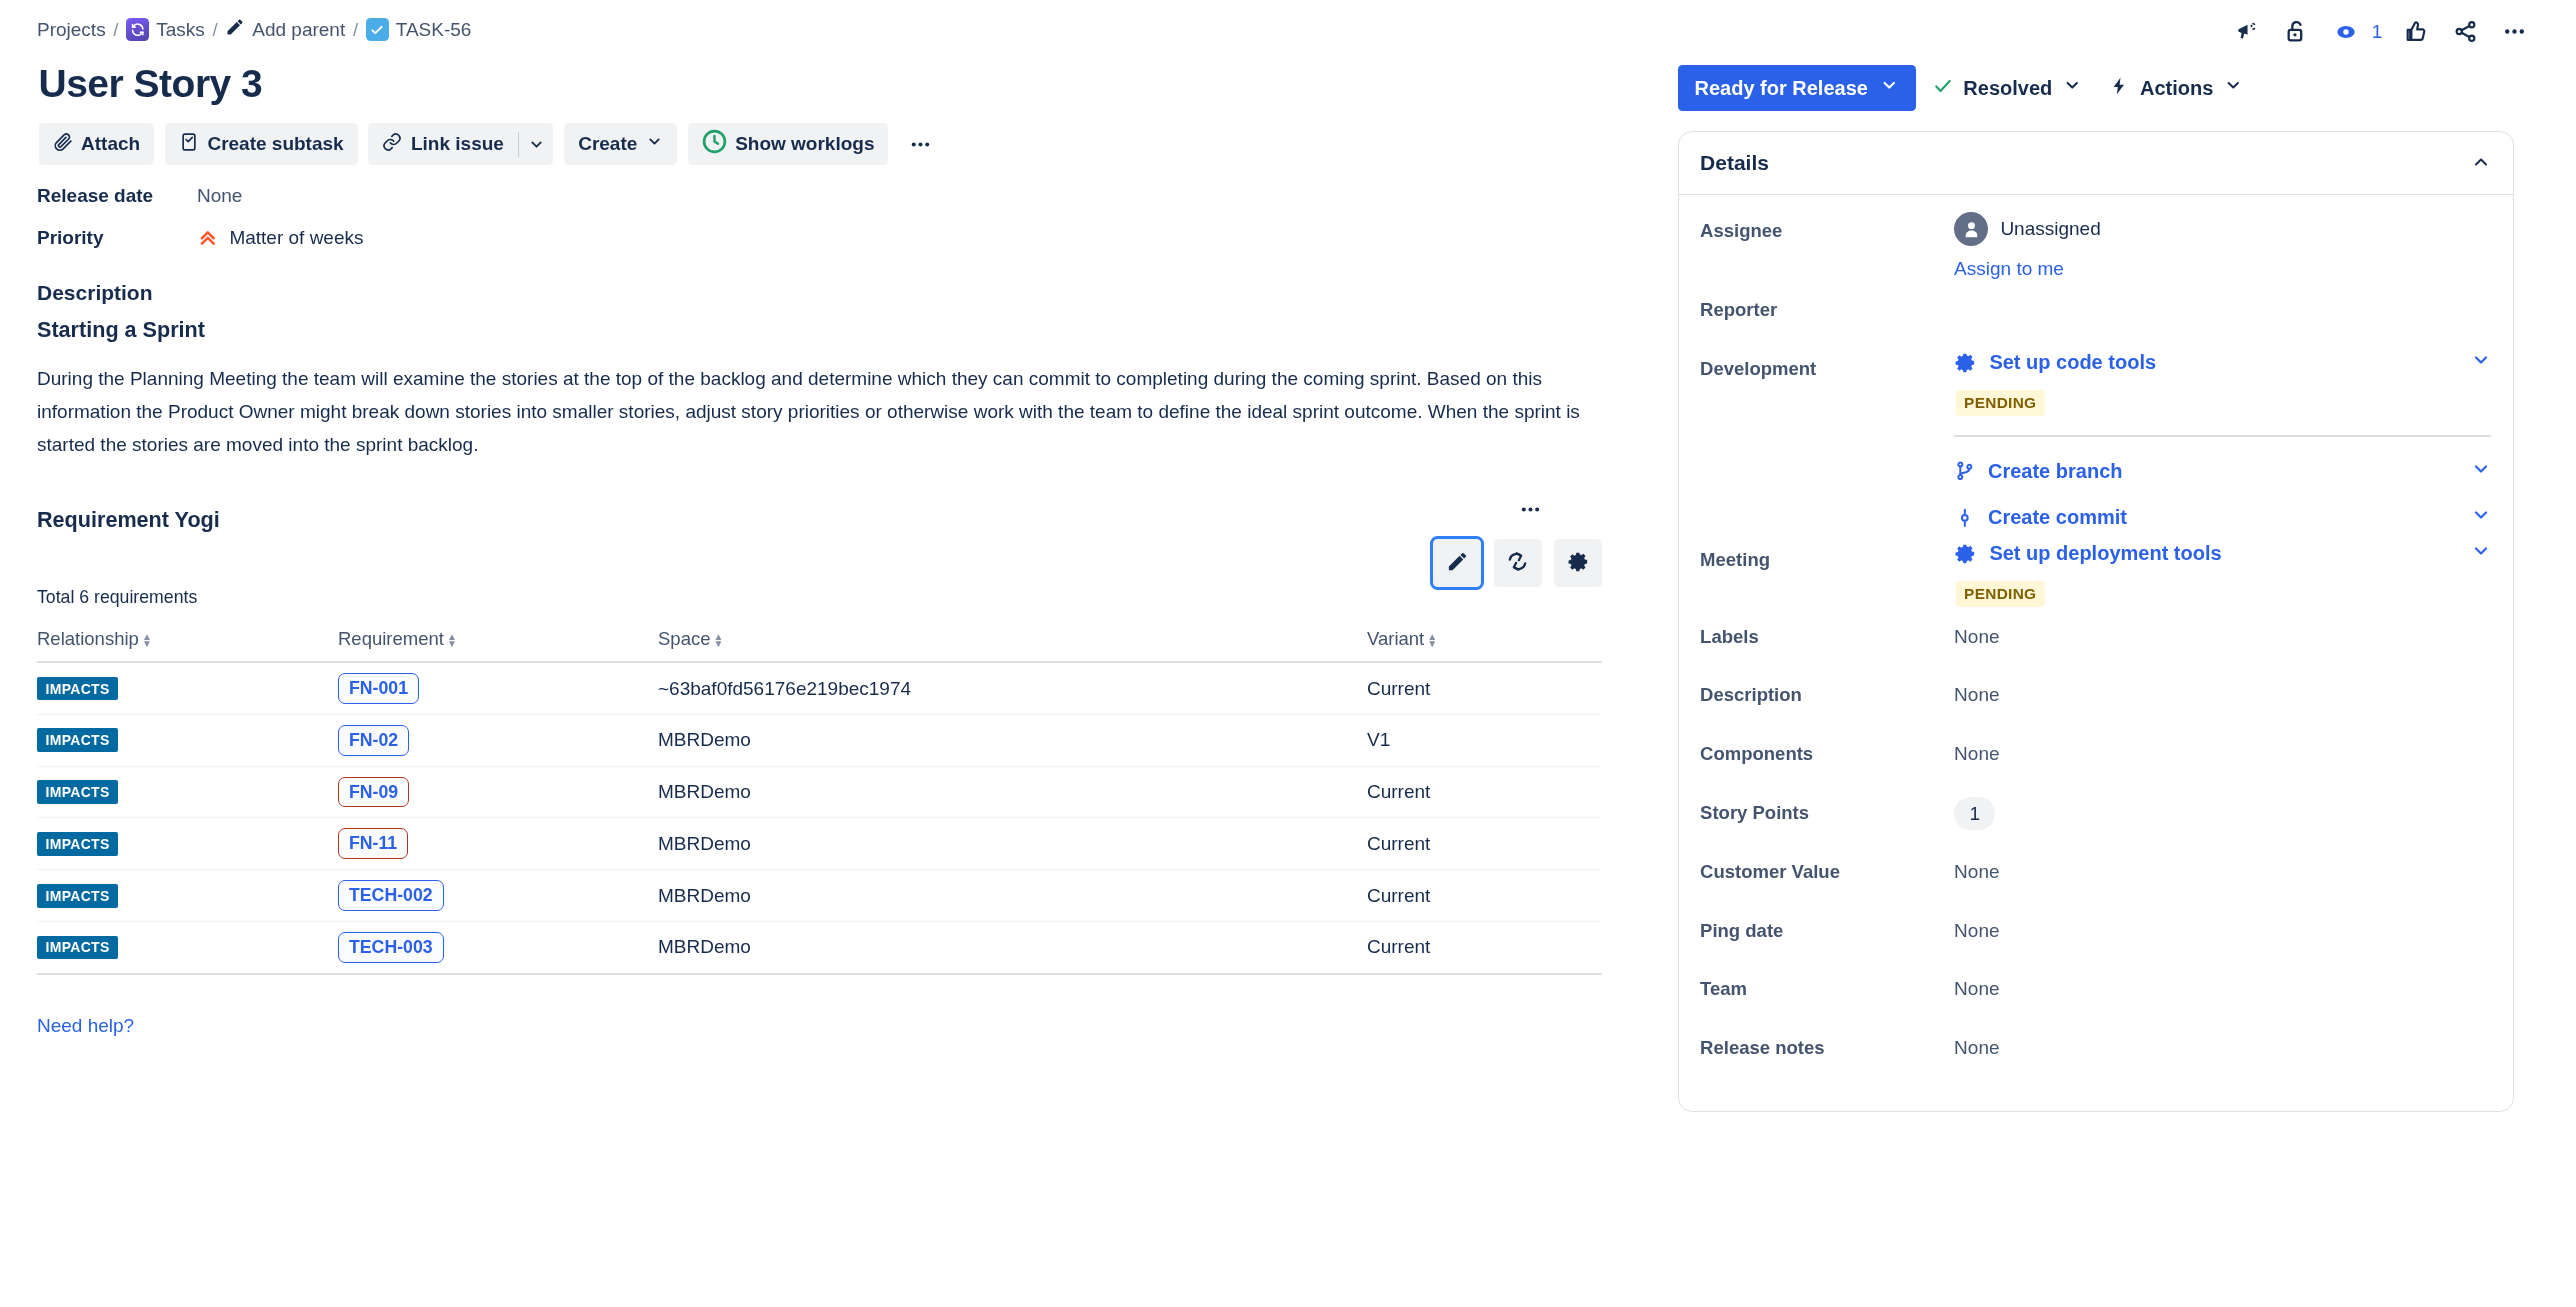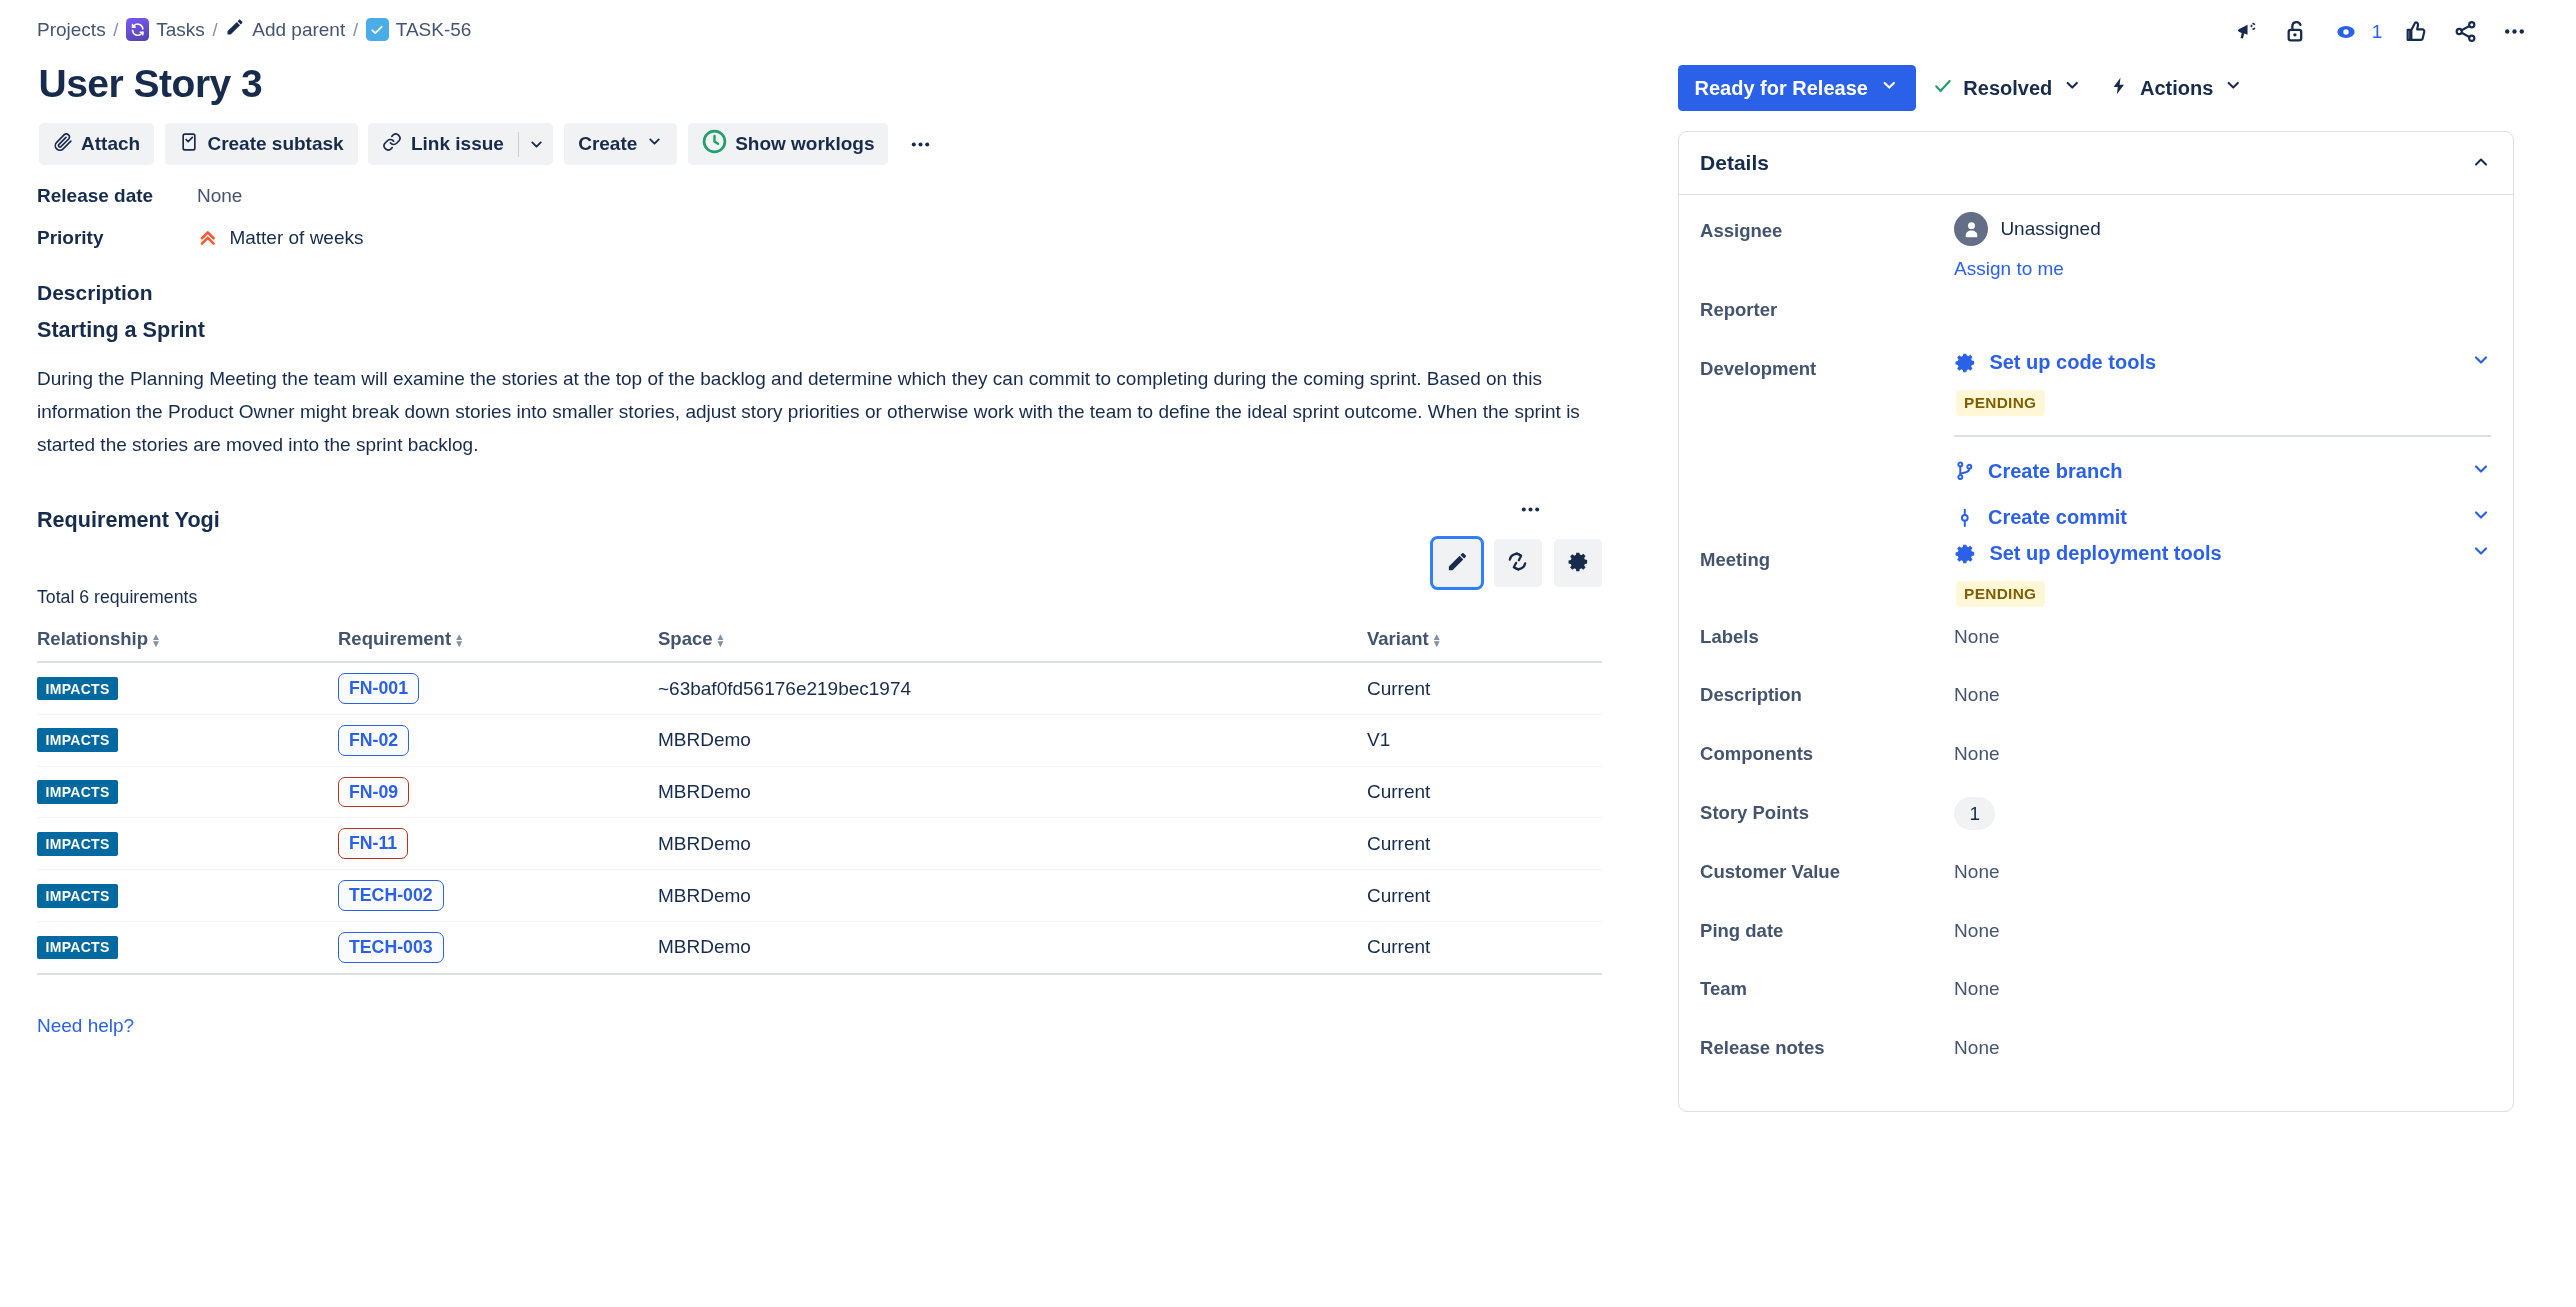--- a/index.html
+++ b/index.html
@@ -48,21 +48,21 @@
   .ry-wrap { margin-top: 46px; position: relative; width: 1565px; }
   .ry-title { font-size: 21.6px; font-weight: 700; color: #172B4D; }
   .ry-dots { position: absolute; right: 60px; top: -9.2px; cursor: pointer; }
   .ry-tools { position: absolute; right: 0; top: 32px; display: flex; gap: 12.3px; }
   .ry-ibtn { width: 48px; height: 48px; border-radius: 4.6px; background: #F1F2F4; border: none; display: flex;
              align-items: center; justify-content: center; cursor: pointer; position: relative; }
   .ry-ibtn.focused { outline: 3.1px solid #2F80F7; outline-offset: 0.8px; }
   .ry-total { font-size: 17.7px; color: #172B4D; margin-top: 54px; }
 
   table.ry { width: 1565px; border-collapse: collapse; margin-top: 20px; table-layout: fixed; }
-  table.ry th { text-align: left; font-size: 18.5px; font-weight: 700; color: #44546F; padding: 0 0 10.8px 0;
+  table.ry th { text-align: left; font-size: 18.5px; font-weight: 400; color: #44546F; padding: 0 0 10.8px 0;
                 border-bottom: 2.3px solid #DCDFE4; cursor: pointer; }
   table.ry td { padding: 10px 0; font-size: 19px; color: #172B4D; border-bottom: 0.8px solid #F1F2F4; vertical-align: middle; }
   table.ry tr:last-child td { border-bottom: 2.3px solid #DCDFE4; }
   .col-rel { width: 301px; } .col-req { width: 320px; } .col-space { width: 709px; } .col-var { width: 235px; }
   .sort-ar { display: inline-flex; flex-direction: column; margin-left: 3.1px; vertical-align: middle; line-height: 0; }
   .sort-ar span { font-size: 10px; color: #8590A2; line-height: 7px; }
 
   .badge-impacts { display: inline-block; background: #0369a1; color: #fff; font-size: 14px; font-weight: 700;
                    letter-spacing: 0.3px; padding: 3.9px 8.5px; border-radius: 2px; }
   .req-chip { display: inline-block; border-radius: 7px; background: #FAFBFC; font-size: 17.7px; font-weight: 700;
@@ -80,21 +80,21 @@
   .watch-count { font-size: 19px; color: #2B61E8; margin-left: -3.1px; margin-right: 4.6px; cursor: pointer; }
 
   .status-bar { display: flex; align-items: center; gap: 6px; margin-top: 12.3px; margin-left: 18.5px; }
   .btn-primary { background: #2B61E8; color: #fff; border: none; border-radius: 4.6px; height: 46px; padding: 0 17px;
                  font-size: 20px; font-weight: 700; display: inline-flex; align-items: center; gap: 12.3px;
                  cursor: pointer; font-family: inherit; }
   .btn-ghost { background: transparent; border: none; height: 46px; padding: 0 10.8px; font-size: 20px; font-weight: 600;
                color: #172B4D; display: inline-flex; align-items: center; gap: 10.8px; cursor: pointer;
                border-radius: 4.6px; font-family: inherit; }
 
-  .details-card { margin: 20px 0 0 18.5px; width: 836px; border: 1.5px solid #DCDFE4; border-radius: 9px; background: #fff; }
+  .details-card { margin: 20px 0 0 18.5px; width: 836px; border: 1.5px solid #DCDFE4; border-radius: 14px; background: #fff; }
   .details-head { display: flex; align-items: center; justify-content: space-between; height: 63px; padding: 0 21.6px;
                   border-bottom: 1.5px solid #DCDFE4; cursor: pointer; }
   .details-head h3 { font-size: 21px; font-weight: 700; color: #172B4D; }
   .details-body { padding: 17px 21.6px 23px 21.6px; }
 
   .d-row { display: flex; align-items: flex-start; min-height: 48px; margin-bottom: 10.8px; }
   .d-label { width: 254px; flex: none; font-size: 18.5px; font-weight: 600; color: #44546F; padding-top: 7.7px; }
   .d-value { flex: 1; font-size: 19px; color: #44546F; }
   .d-value.none { color: #44546F; padding-top: 7.7px; }
 

